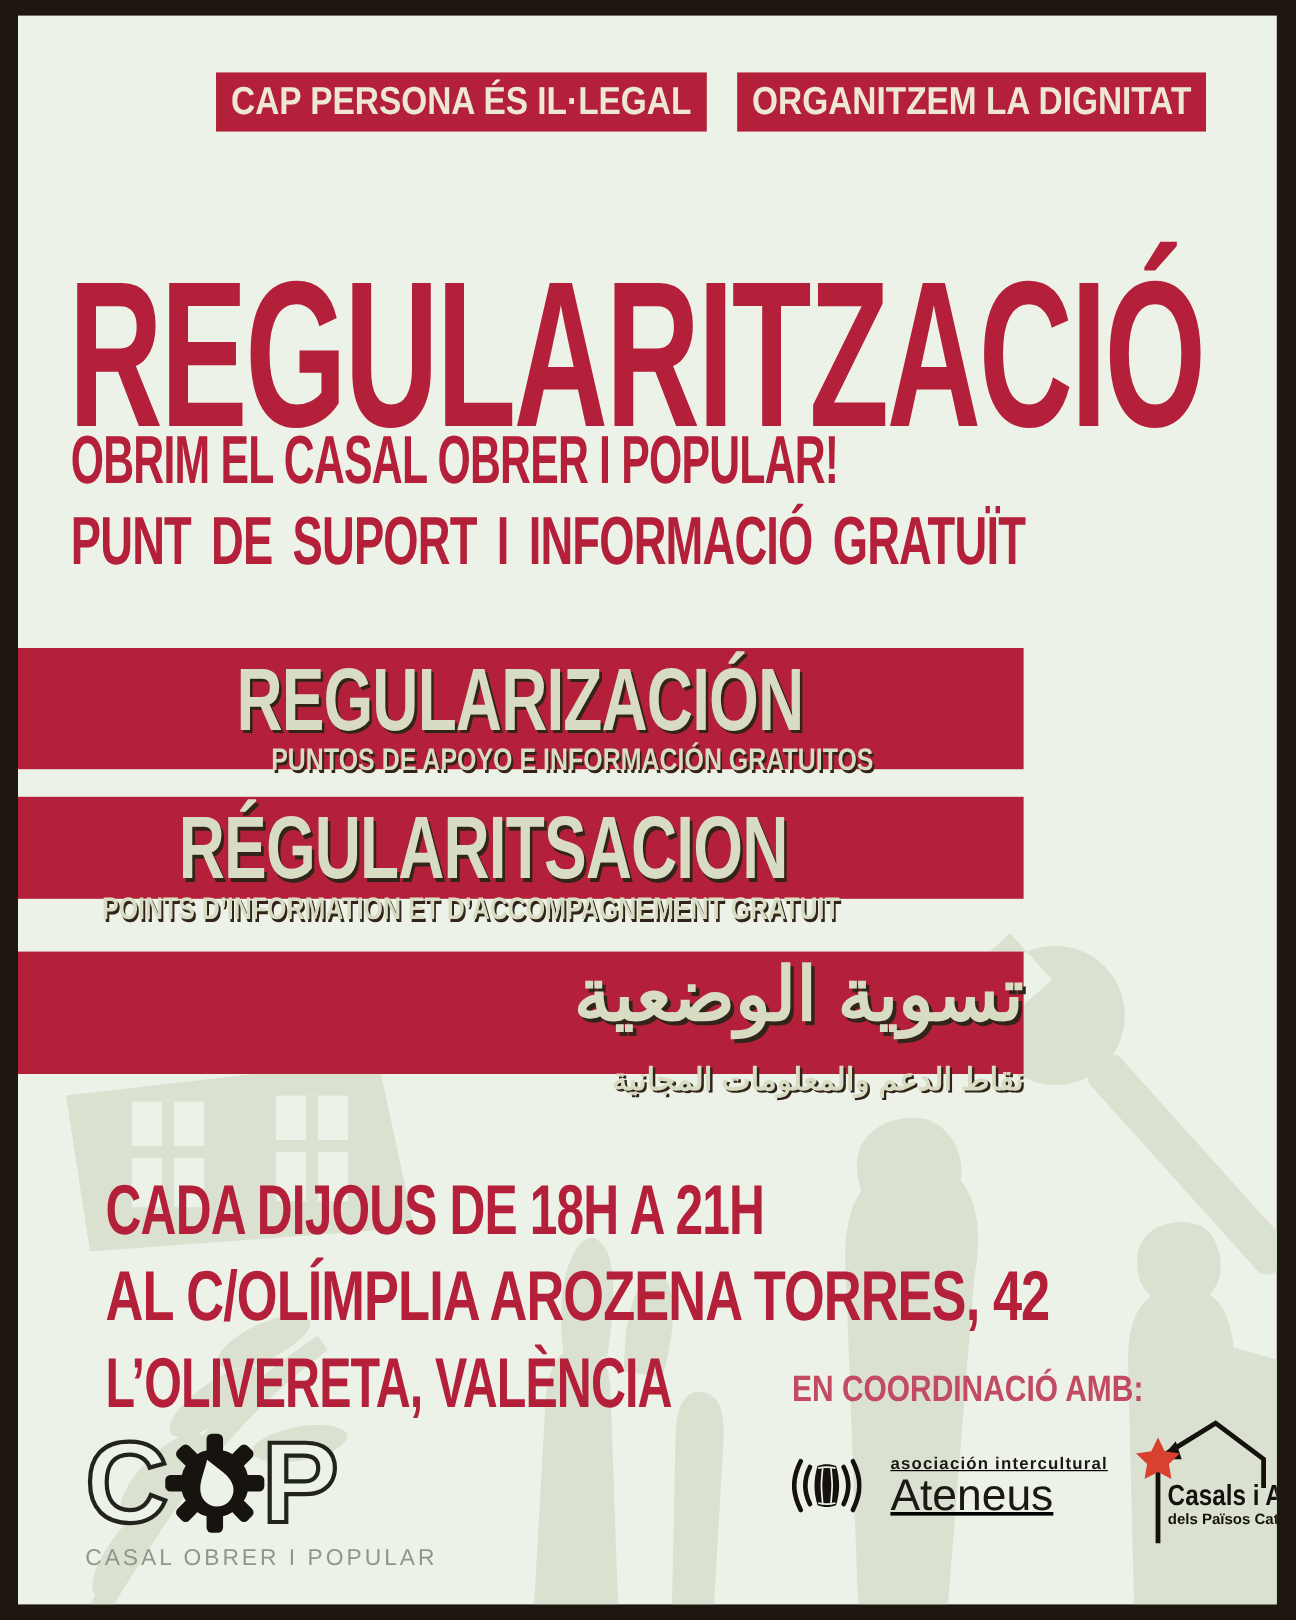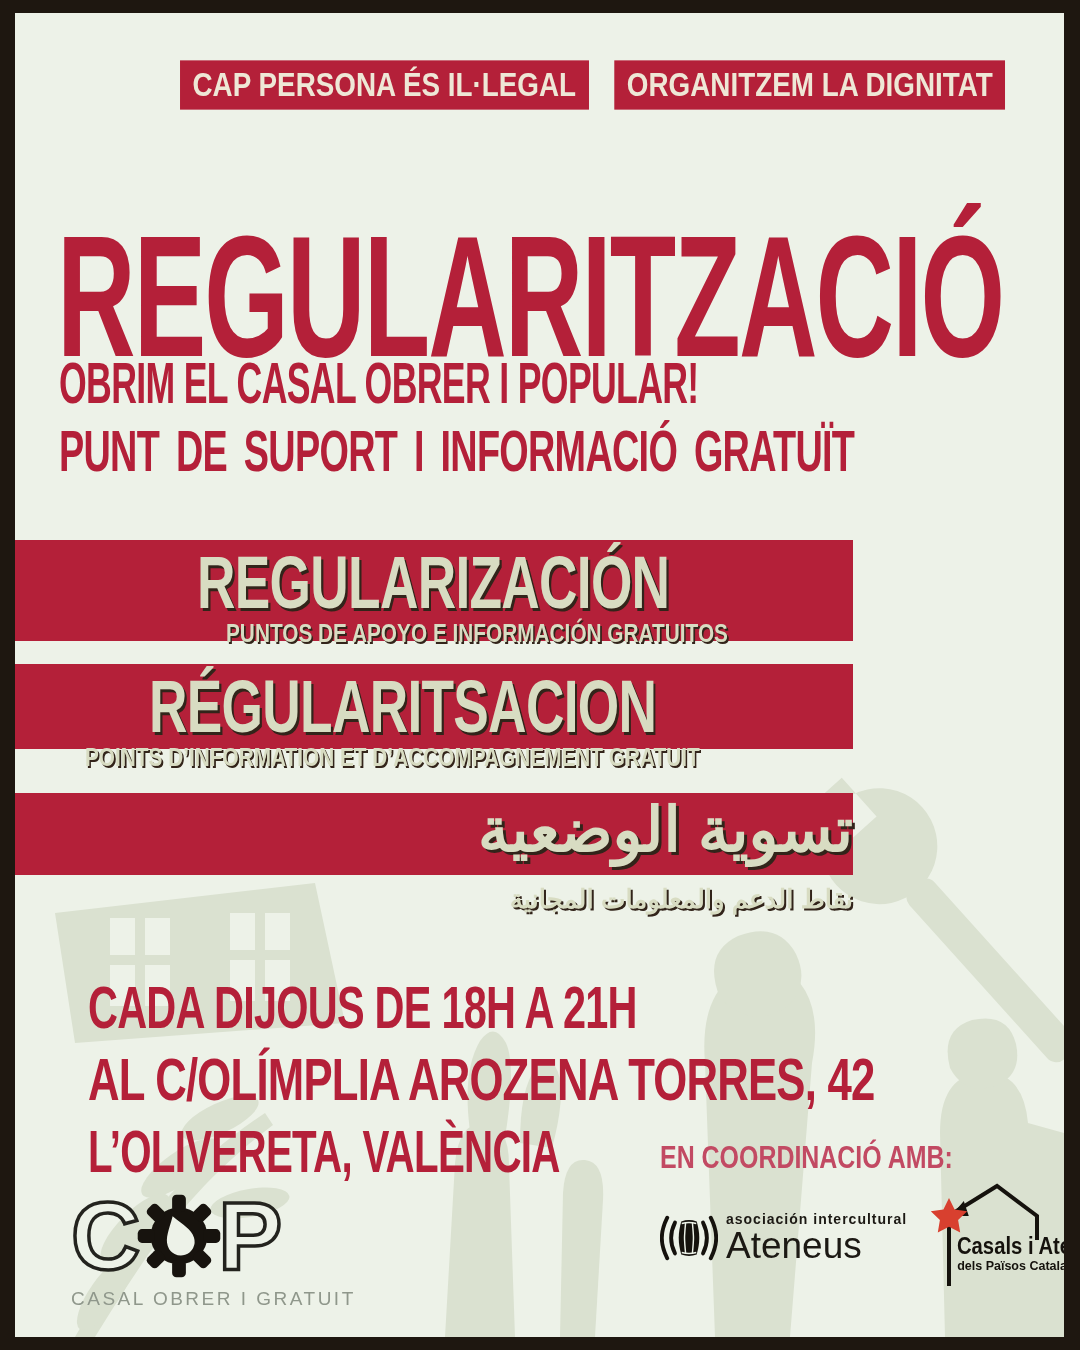--- a/index.html
+++ b/index.html
@@ -51,21 +51,21 @@
   .subtitle-line.l2{margin-top:14px;transform:scale(0.70,1.05);word-spacing:10px;}
 
   
   .banner{
     position:absolute;left:0;width:838px;
     background:var(--accent-red,#b42039);
     padding:6px 0 8px 58px;display:flex;flex-direction:column;align-items:flex-end;
   }
   .banner.b1{top:527px;height:101px;}
   .banner.b2{top:651px;height:85px;}
-  .banner.b3{top:780px;height:82px;}
+  .banner.b3{top:780px;height:102px;}
   .banner-heading{
     color:var(--banner-text,#d8dcc2);font-weight:700;font-size:74px;line-height:1;
     white-space:nowrap;letter-spacing:-1px;
     text-shadow:3px 3px 0 #32241a;
     transform:scale(0.72,1.0);transform-origin:left top;
   }
   .banner-subtext{
     margin-top:auto;
     color:var(--banner-text,#d8dcc2);font-weight:700;font-size:26px;line-height:1;
     white-space:nowrap;letter-spacing:0px;
@@ -97,21 +97,21 @@
     color:var(--tagline-gray,#8f978b);white-space:nowrap;
   }
 
   
   .coordination{position:absolute;left:645px;top:1130px;width:390px;}
   .coordination-label{
     color:var(--coordination-label,#c24a63);font-weight:700;font-size:29px;line-height:1;
     white-space:nowrap;transform:scale(0.86,1.05);transform-origin:left top;
   }
   .partners{display:flex;align-items:center;margin-top:16px;gap:18px;}
-  .partner-candombe{display:flex;align-items:center;gap:8px;}
+  .partner-candombe{display:flex;align-items:center;gap:24px;text-decoration:underline;}
   .drum-icon{width:58px;height:56px;flex:none;}
   .candombe-text{display:flex;flex-direction:column;}
   .candombe-top{font-size:14px;font-weight:700;color:#1c1914;letter-spacing:1px;white-space:nowrap;}
   .candombe-main{font-size:37px;font-weight:400;color:#1c1914;line-height:1.05;}
   .partner-casals{position:relative;width:160px;height:110px;flex:none;margin-top:-10px;}
   .house-star-icon{position:absolute;left:0;top:0;width:160px;height:110px;}
   .casals-text{position:absolute;left:32px;top:56px;}
   .casals-main{font-size:22px;font-weight:700;color:#15120d;line-height:1;white-space:nowrap;transform:scale(0.92,1.1);transform-origin:left top;}
   .casals-sub{font-size:12.5px;font-weight:700;color:#15120d;line-height:1;margin-top:4px;white-space:nowrap;}
 </style>
@@ -200,21 +200,21 @@
             <rect x="42" y="78" width="16" height="20" rx="5" transform="rotate(45 50 50)"></rect>
             <rect x="42" y="2" width="16" height="20" rx="5" transform="rotate(90 50 50)"></rect>
             <rect x="42" y="78" width="16" height="20" rx="5" transform="rotate(90 50 50)"></rect>
             <rect x="42" y="2" width="16" height="20" rx="5" transform="rotate(135 50 50)"></rect>
             <rect x="42" y="78" width="16" height="20" rx="5" transform="rotate(135 50 50)"></rect>
           </g>
           <path fill="#edf2e8" d="M50 26 C59 40 66 47 66 57 a16 16 0 1 1 -32 0 C34 47 41 40 50 26 Z" transform="rotate(-18 50 50)"></path>
         </svg>
         <span class="cop-letter">P</span>
       </div>
-      <div class="cop-tagline">CASAL OBRER I GRATUIT</div>
+      <div class="cop-tagline">CASAL OBRER I POPULAR</div>
     </div>
 
     <div class="coordination">
       <div class="coordination-label">EN COORDINACIÓ AMB:</div>
       <div class="partners">
 
         <div class="partner-candombe">
           <svg class="drum-icon" viewBox="0 0 120 100" xmlns="http://www.w3.org/2000/svg" aria-hidden="true">
             <g stroke="#15120d" fill="none" stroke-width="8" stroke-linecap="round">
               <path d="M31 18 C20 40 20 60 31 82"></path>

